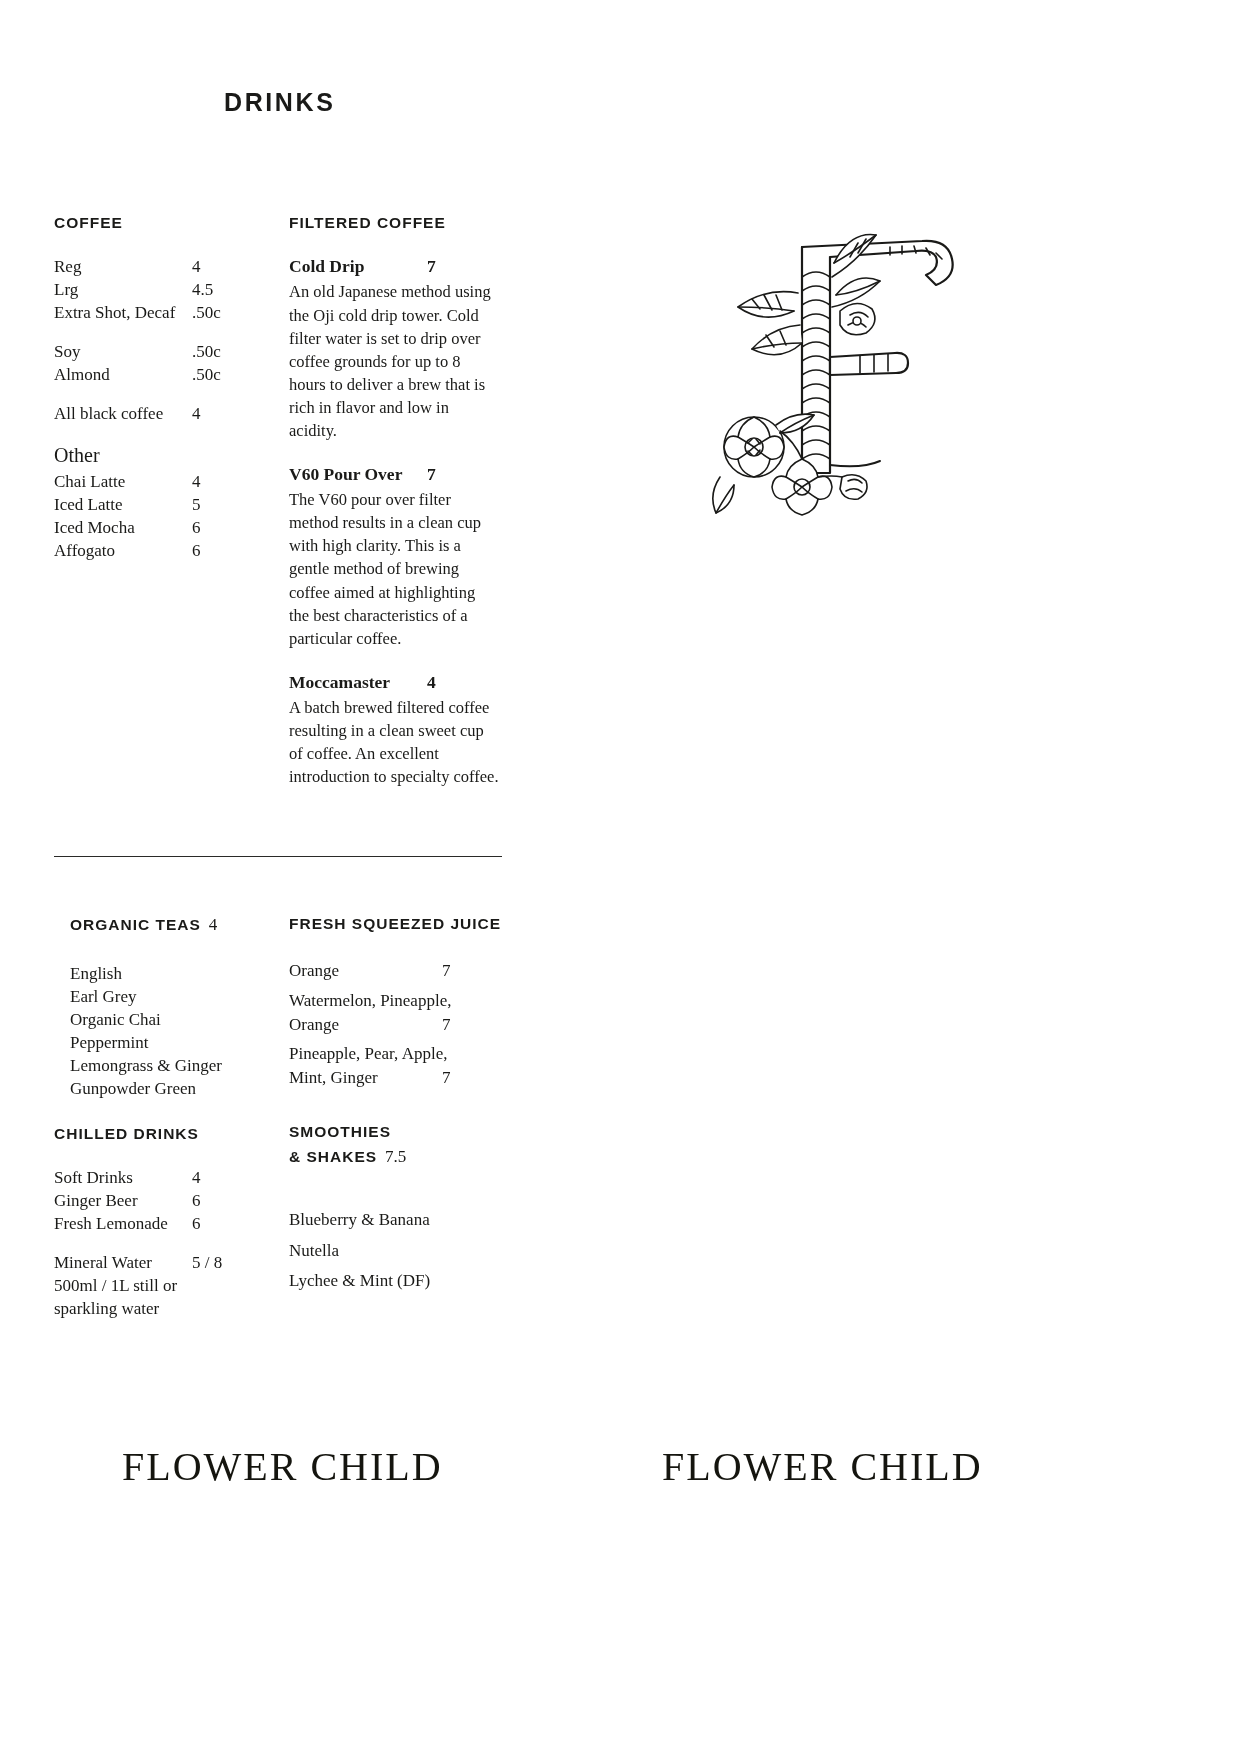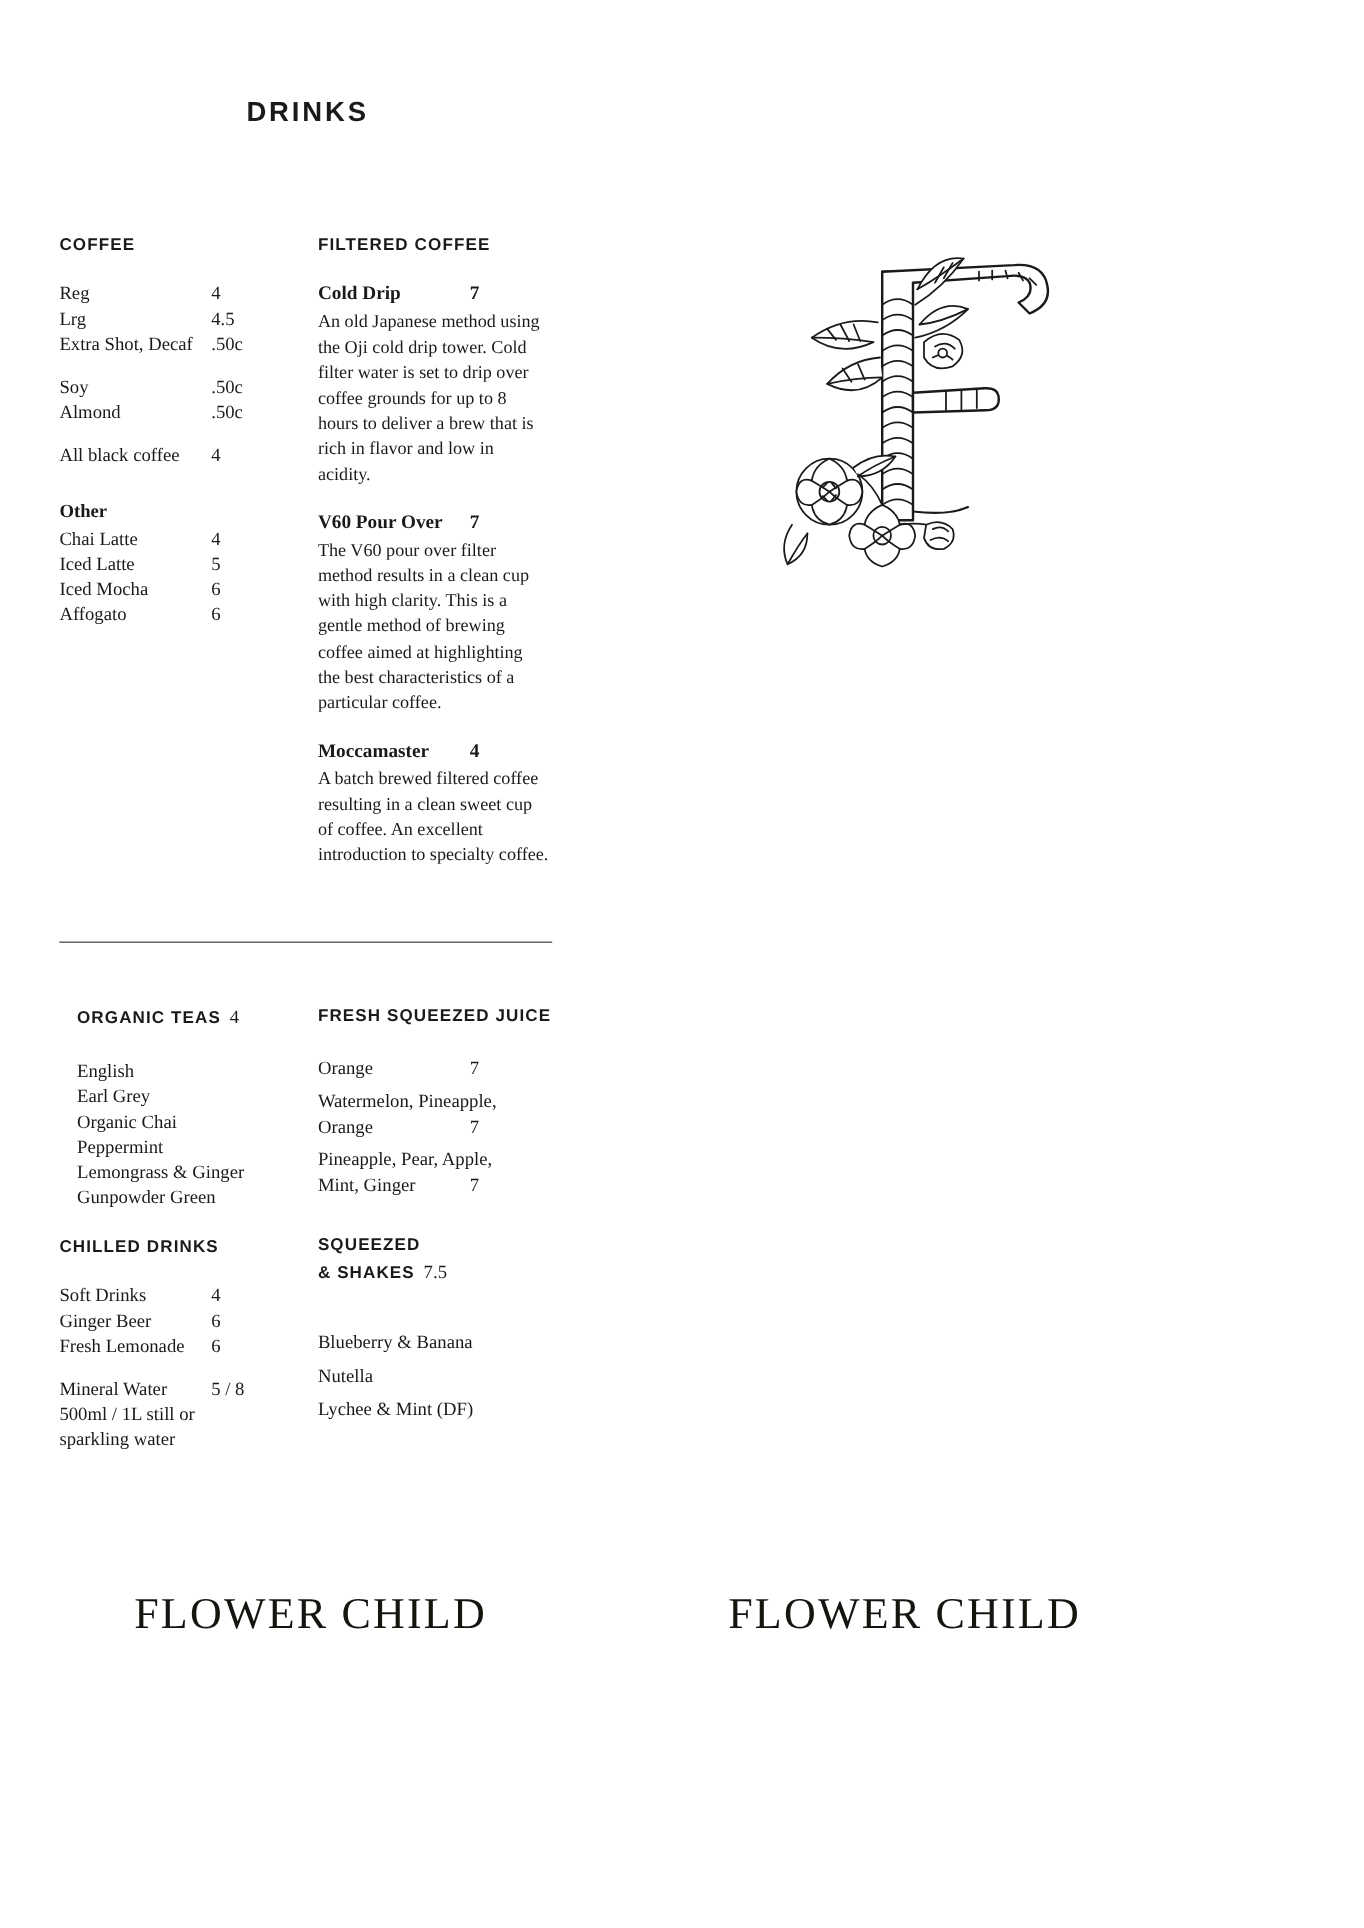--- a/index.html
+++ b/index.html
@@ -70,23 +70,23 @@
     font-size: 17px;
     line-height: 1.35;
   }
   .row .name { width: 133px; flex: 0 0 133px; }
   .row .price { flex: 1; }
   .row.wide .name { width: 138px; flex: 0 0 138px; }
 
   .gap { height: 16px; }
 
   .sub-head {
-    font-weight: 700;
-    font-size: 17px;
-    margin-top: 29px;
+    font-weight: 400;
+    font-size: 20px;
+    margin-top: 18px;
     margin-bottom: 4px;
   }
 
   
   .item { margin-top: 22px; }
   .item:first-of-type { margin-top: 26px; }
   .item-head {
     display: flex;
     font-weight: 700;
     font-size: 17.5px;
@@ -117,20 +117,21 @@
     line-height: 1.36;
   }
 
   
   .juice-list { margin-top: 24px; }
   .juice-item { margin-bottom: 5px; }
   .juice-line {
     display: flex;
     font-size: 17px;
     line-height: 1.42;
+    gap: 15px;
   }
   .juice-line .name  { width: 138px; flex: 0 0 138px; }
   .juice-line .price { flex: 1; }
   .juice-line.full .name { width: auto; flex: 0 0 auto; }
 
   
   .sec-head.two-line { line-height: 1.52; }
 
   .smoothie-list { margin-top: 36px; }
   .smoothie-list .li { font-size: 17px; line-height: 1.78; }
@@ -329,21 +330,21 @@
       <div class="row wide">
         <span class="name">Mineral Water</span>
         <span class="price">5 / 8</span>
       </div>
       <div class="note">500ml / 1L still or sparkling water</div>
     </div>
   </div>
 
   <div class="col" style="left:289px; top:1120px; width:230px;">
     <div class="sec-head two-line">
-      <div>SQUEEZED</div>
+      <div>SMOOTHIES</div>
       <div>
         <span>&amp; SHAKES</span><span class="head-price">7.5</span>
       </div>
     </div>
     <div class="smoothie-list">
       <div class="li">Blueberry &amp; Banana</div>
       <div class="li">Nutella</div>
       <div class="li">Lychee &amp; Mint (DF)</div>
     </div>
   </div>

